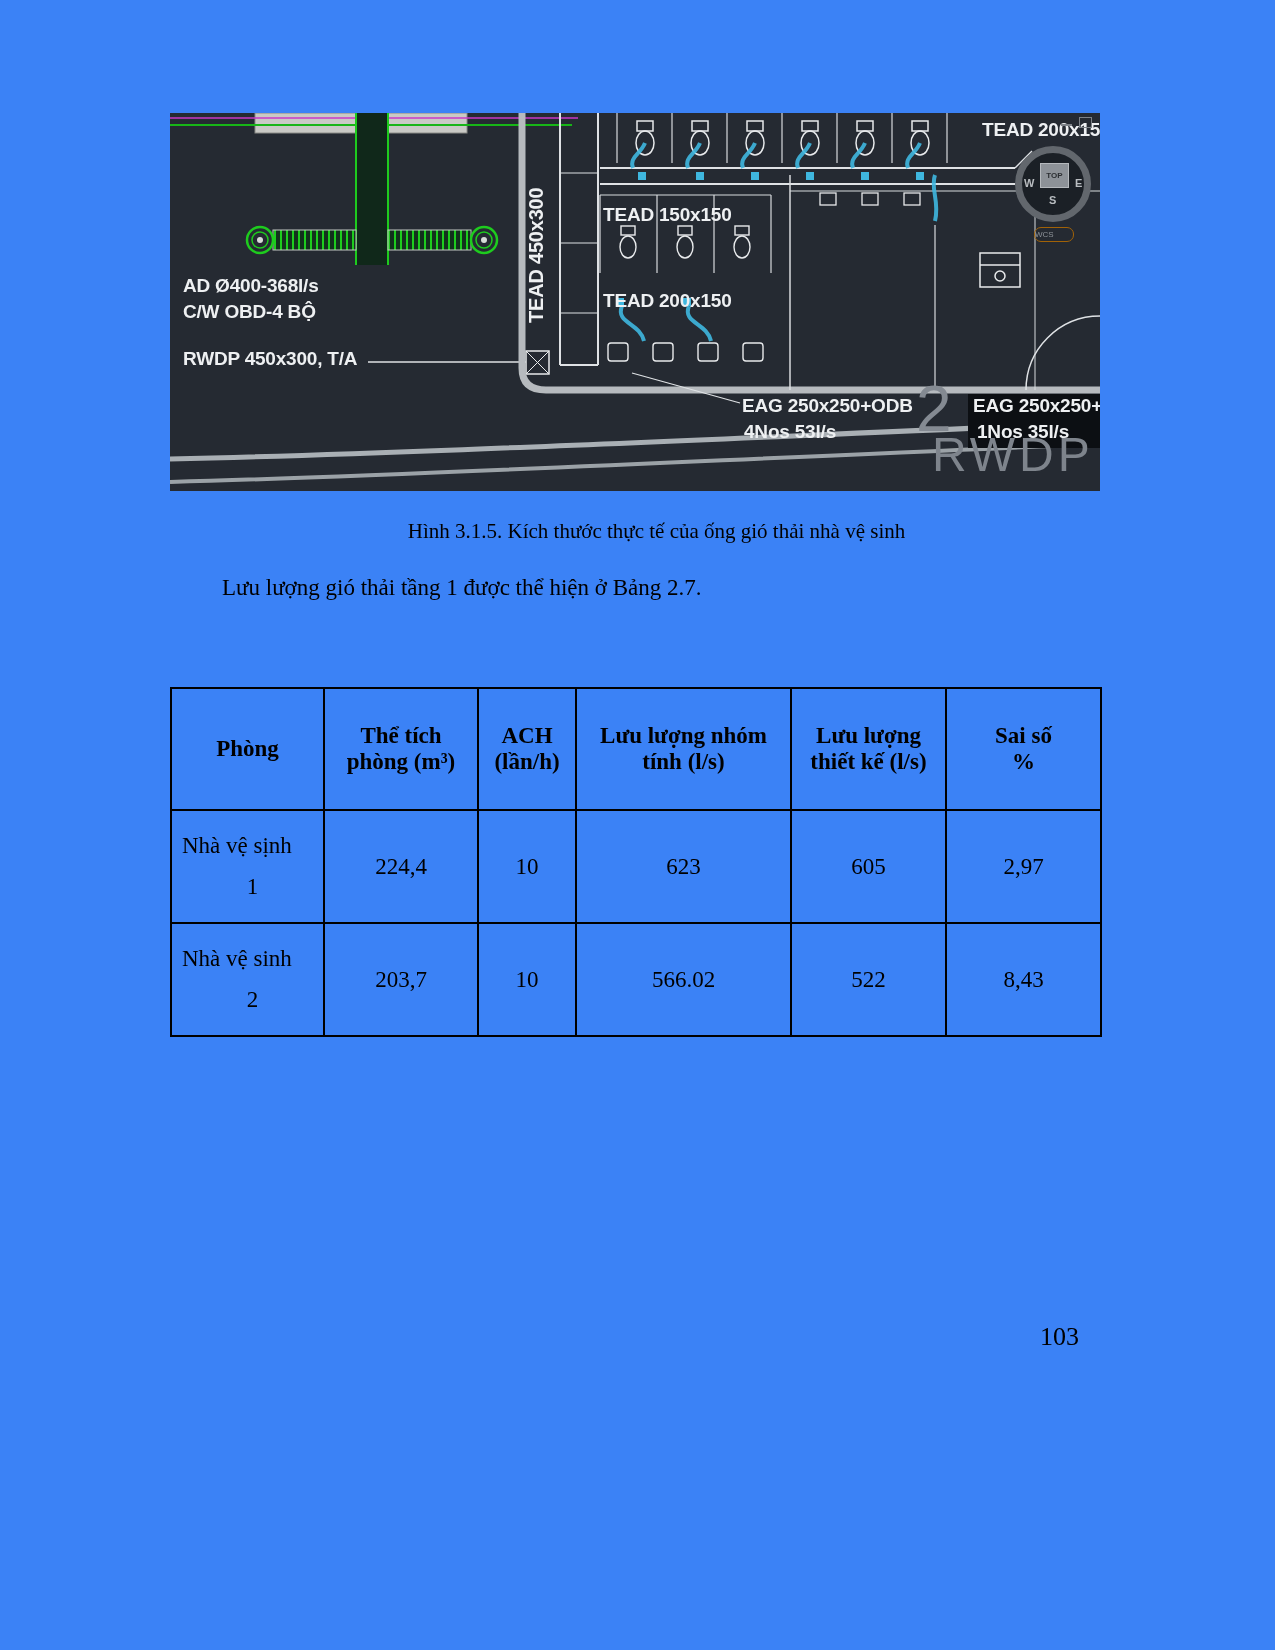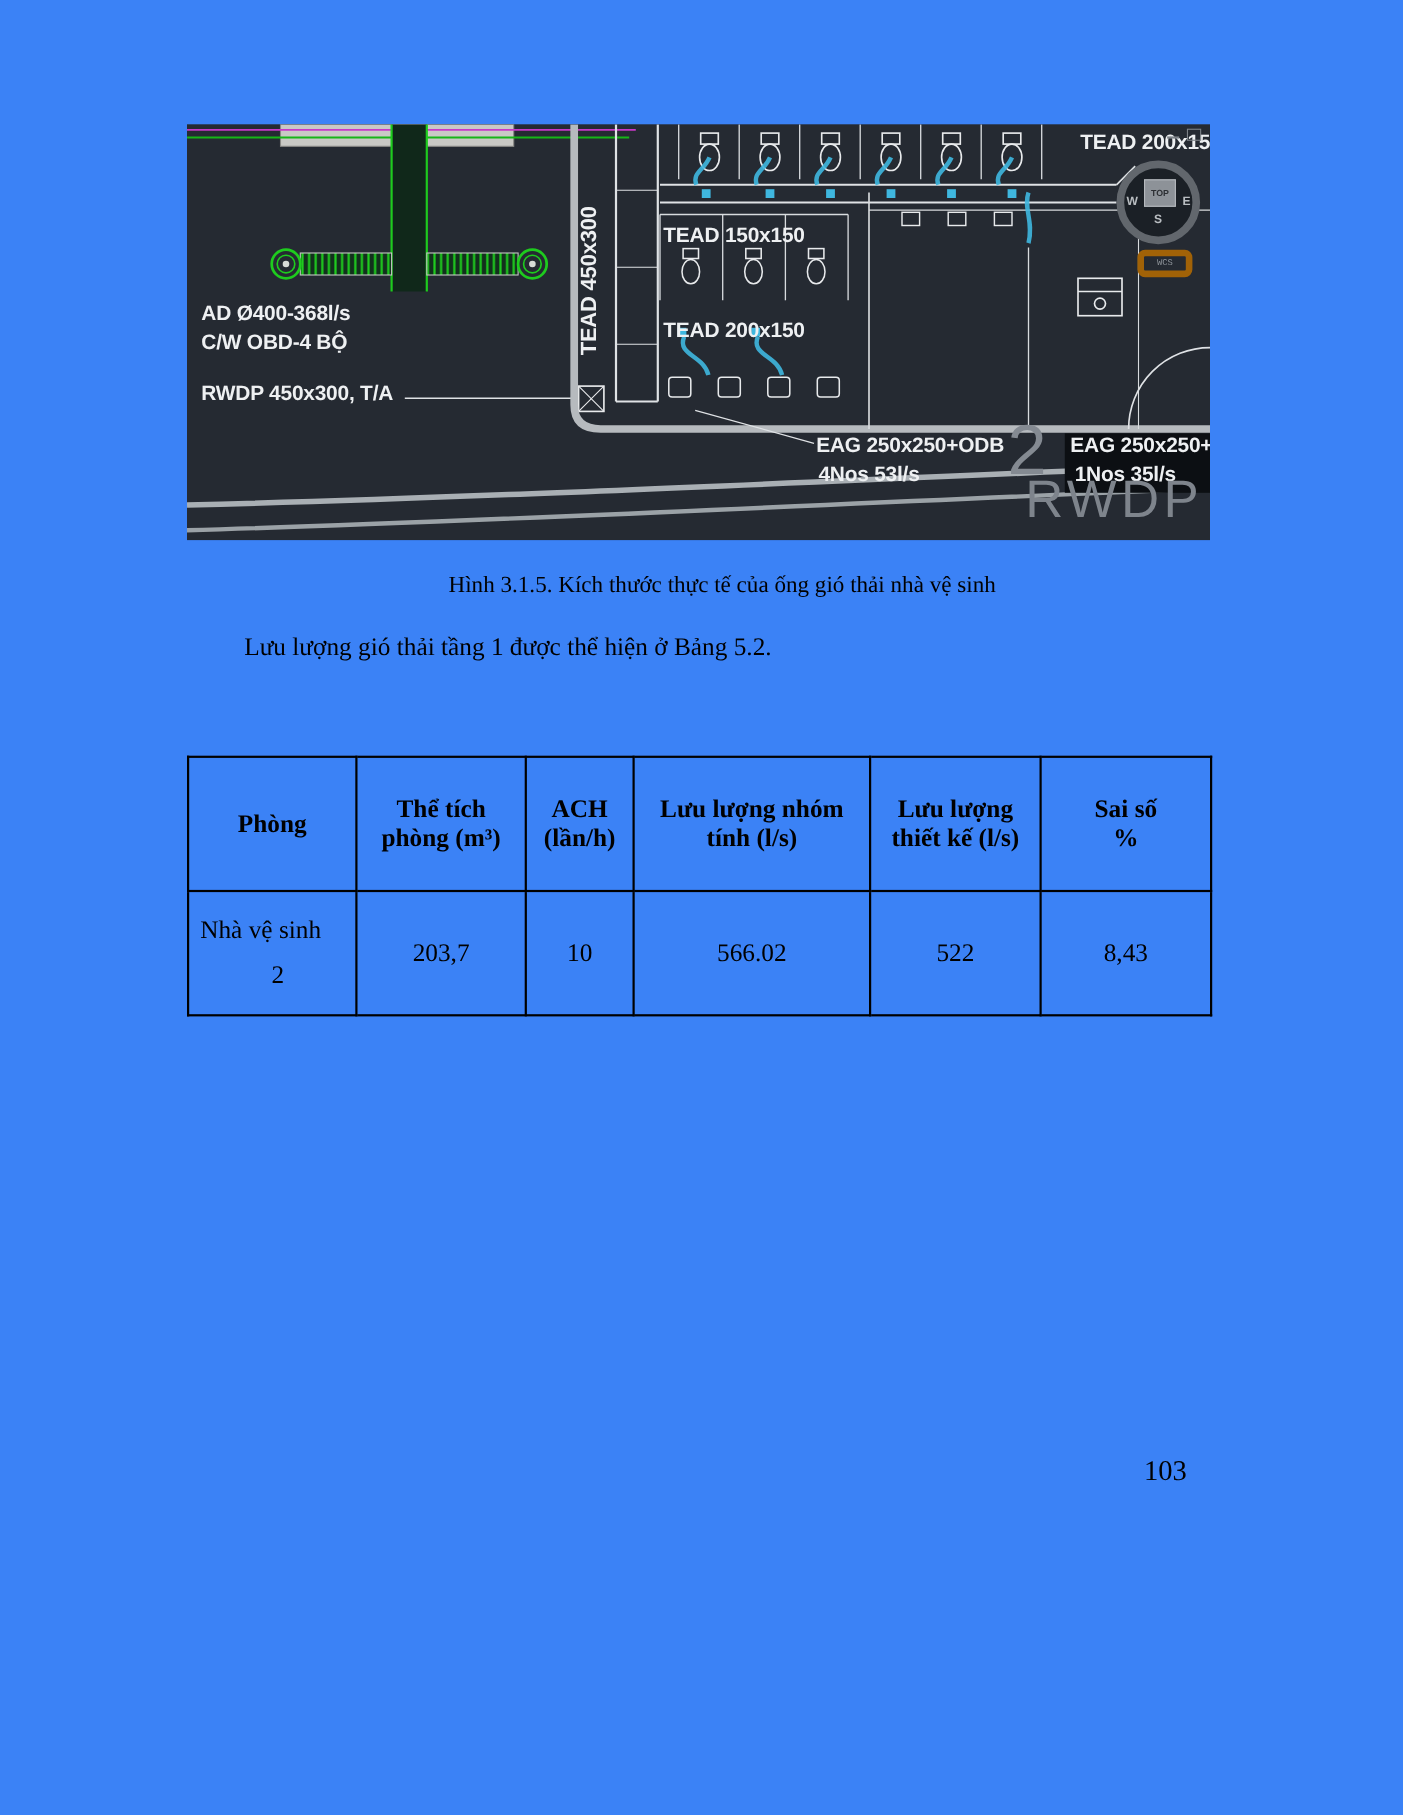--- a/index.html
+++ b/index.html
@@ -38,22 +38,22 @@
   }
   .c-letter { position:absolute; color:#b9bdc1; font-size:11px; font-weight:700; }
   .c-w { left:9px; top:31px; } .c-e { left:60px; top:31px; } .c-s { left:34px; top:48px; }
   .c-top {
     position:absolute; left:25px; top:17px; width:27px; height:23px;
     background:#8d9298; border:1px solid #b5b9bd; color:#2c2f33;
     font-size:8px; font-weight:700; display:flex; align-items:center; justify-content:center;
   }
   .c-wcs {
     position:absolute; left:19px; top:81px; width:38px; height:13px;
-    border:6px solid #a16207; border-radius:7px; color:#8d9298;
-    font-size:8px; text-align:center; line-height:13px;font-family:Liberation Mono, monospace;
+    border:1px solid #a16207; border-radius:7px; color:#8d9298;
+    font-size:8px; line-height:13px;
   }
   .vpctl { position:absolute; right:8px; top:4px; display:flex; gap:7px; }
   .vpctl span { width:11px; height:9px; border:1px solid #7d8288; display:block; }
   .vpctl .dash { border:none; border-bottom:2px solid #7d8288; height:7px; }
 
   
   .fig-caption {
     position:absolute; left:0; top:519px; width:100%; text-align:center;
     font-size:21px;margin-left:19px;
   }
@@ -267,21 +267,21 @@
     </div>
 
     <div class="vpctl">
       <span class="dash"></span>
       <span></span>
     </div>
   </div>
 
   <div class="fig-caption">Hình 3.1.5. Kích thước thực tế của ống gió thải nhà vệ sinh</div>
 
-  <div class="paragraph">Lưu lượng gió thải tầng 1 được thể hiện ở Bảng 5.2.</div>
+  <div class="paragraph">Lưu lượng gió thải tầng 1 được thể hiện ở Bảng 2.7.</div>
 
 
   <table class="tbl">
     <colgroup>
       <col style="width:153px">
         <col style="width:154px">
         <col style="width:98px">
       <col style="width:215px">
         <col style="width:155px">
         <col style="width:155px">
@@ -308,20 +308,31 @@
         <div class="l1">Lưu lượng</div>
         <div class="l2">thiết kế (l/s)</div>
       </td>
       <td>
         <div class="l1">Sai số</div>
         <div class="l2">%</div>
       </td>
     </tr>
     <tr class="rw">
       <td class="name-cell">
+        <div class="n1">Nhà vệ sịnh</div>
+        <div class="n2">1</div>
+      </td>
+      <td>224,4</td>
+      <td>10</td>
+      <td>623</td>
+      <td>605</td>
+      <td>2,97</td>
+    </tr>
+    <tr class="rw">
+      <td class="name-cell">
         <div class="n1">Nhà vệ sinh</div>
         <div class="n2">2</div>
       </td>
       <td>203,7</td>
       <td>10</td>
       <td>566.02</td>
       <td>522</td>
       <td>8,43</td>
     </tr>
   </tbody>

